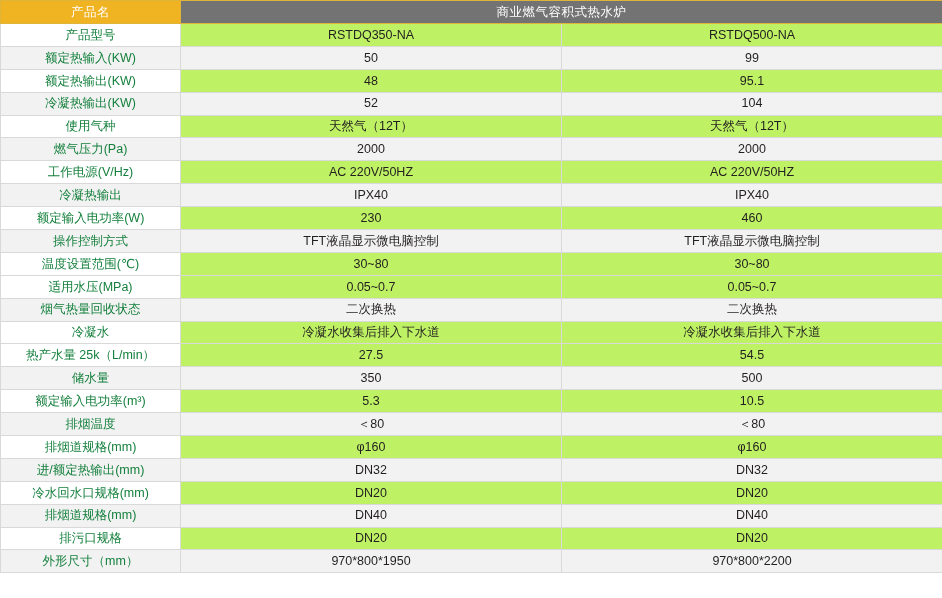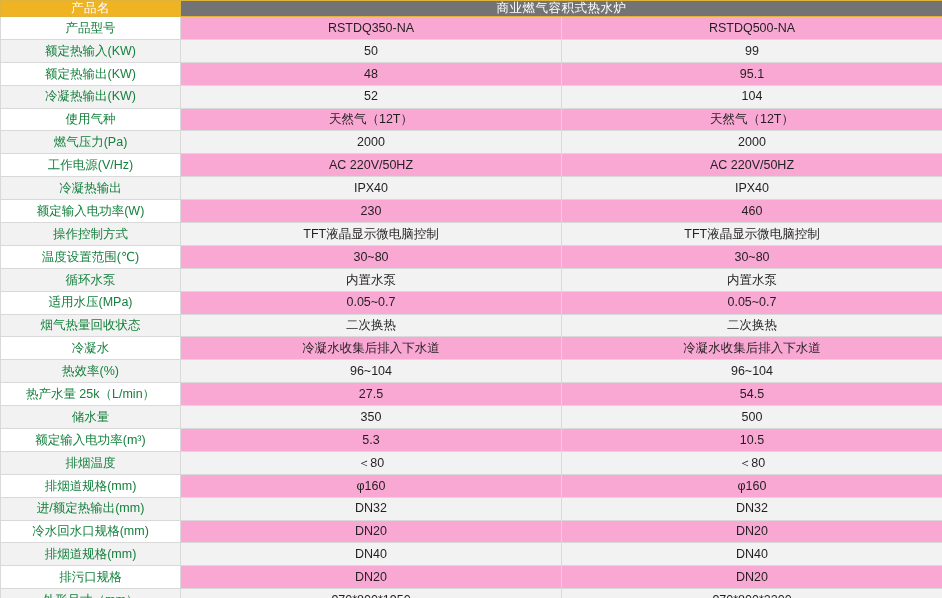--- a/index.html
+++ b/index.html
@@ -31,41 +31,41 @@
     text-align: center;
     vertical-align: middle;
     font-weight: normal;
     font-size: 12.5px;
     line-height: 1.15;
     white-space: nowrap;
     overflow: hidden;
   }
   
   tr.header-row th {
-    height: 16px;
+    height: 23px;
     border-color: #e0b43a;
   }
   th.hdr-left {
     background: #f0b322;
     color: #ffffff;
     font-size: 12.5px;
     letter-spacing: 0.5px;
   }
   th.hdr-right {
     background: #737373;
     color: #ffffff;
     font-size: 12px;
     letter-spacing: 0.5px;
   }
   td.label {
     background: #ffffff;
     color: #15803d;
   }
   td.value {
-    background: #f9a8d4;
+    background: #bef264;
     color: #231f20;
   }
   tr.alt td { background: #f2f2f2; }
   tr.alt td.label { background: #f2f2f2; }
 </style>
 </head>
 <body>
 
 <table class="spec">
   <colgroup>
@@ -128,44 +128,34 @@
       <tr class="alt">
         <td class="label">操作控制方式</td>
         <td class="value">TFT液晶显示微电脑控制</td>
         <td class="value">TFT液晶显示微电脑控制</td>
       </tr>
       <tr>
         <td class="label">温度设置范围(℃)</td>
         <td class="value">30~80</td>
         <td class="value">30~80</td>
       </tr>
-      <tr class="alt">
-        <td class="label">循环水泵</td>
-        <td class="value">内置水泵</td>
-        <td class="value">内置水泵</td>
-      </tr>
       <tr>
         <td class="label">适用水压(MPa)</td>
         <td class="value">0.05~0.7</td>
         <td class="value">0.05~0.7</td>
       </tr>
       <tr class="alt">
         <td class="label">烟气热量回收状态</td>
         <td class="value">二次换热</td>
         <td class="value">二次换热</td>
       </tr>
       <tr>
         <td class="label">冷凝水</td>
         <td class="value">冷凝水收集后排入下水道</td>
         <td class="value">冷凝水收集后排入下水道</td>
-      </tr>
-      <tr class="alt">
-        <td class="label">热效率(%)</td>
-        <td class="value">96~104</td>
-        <td class="value">96~104</td>
       </tr>
       <tr>
         <td class="label">热产水量 25k（L/min）</td>
         <td class="value">27.5</td>
         <td class="value">54.5</td>
       </tr>
       <tr class="alt">
         <td class="label">储水量</td>
         <td class="value">350</td>
         <td class="value">500</td>

